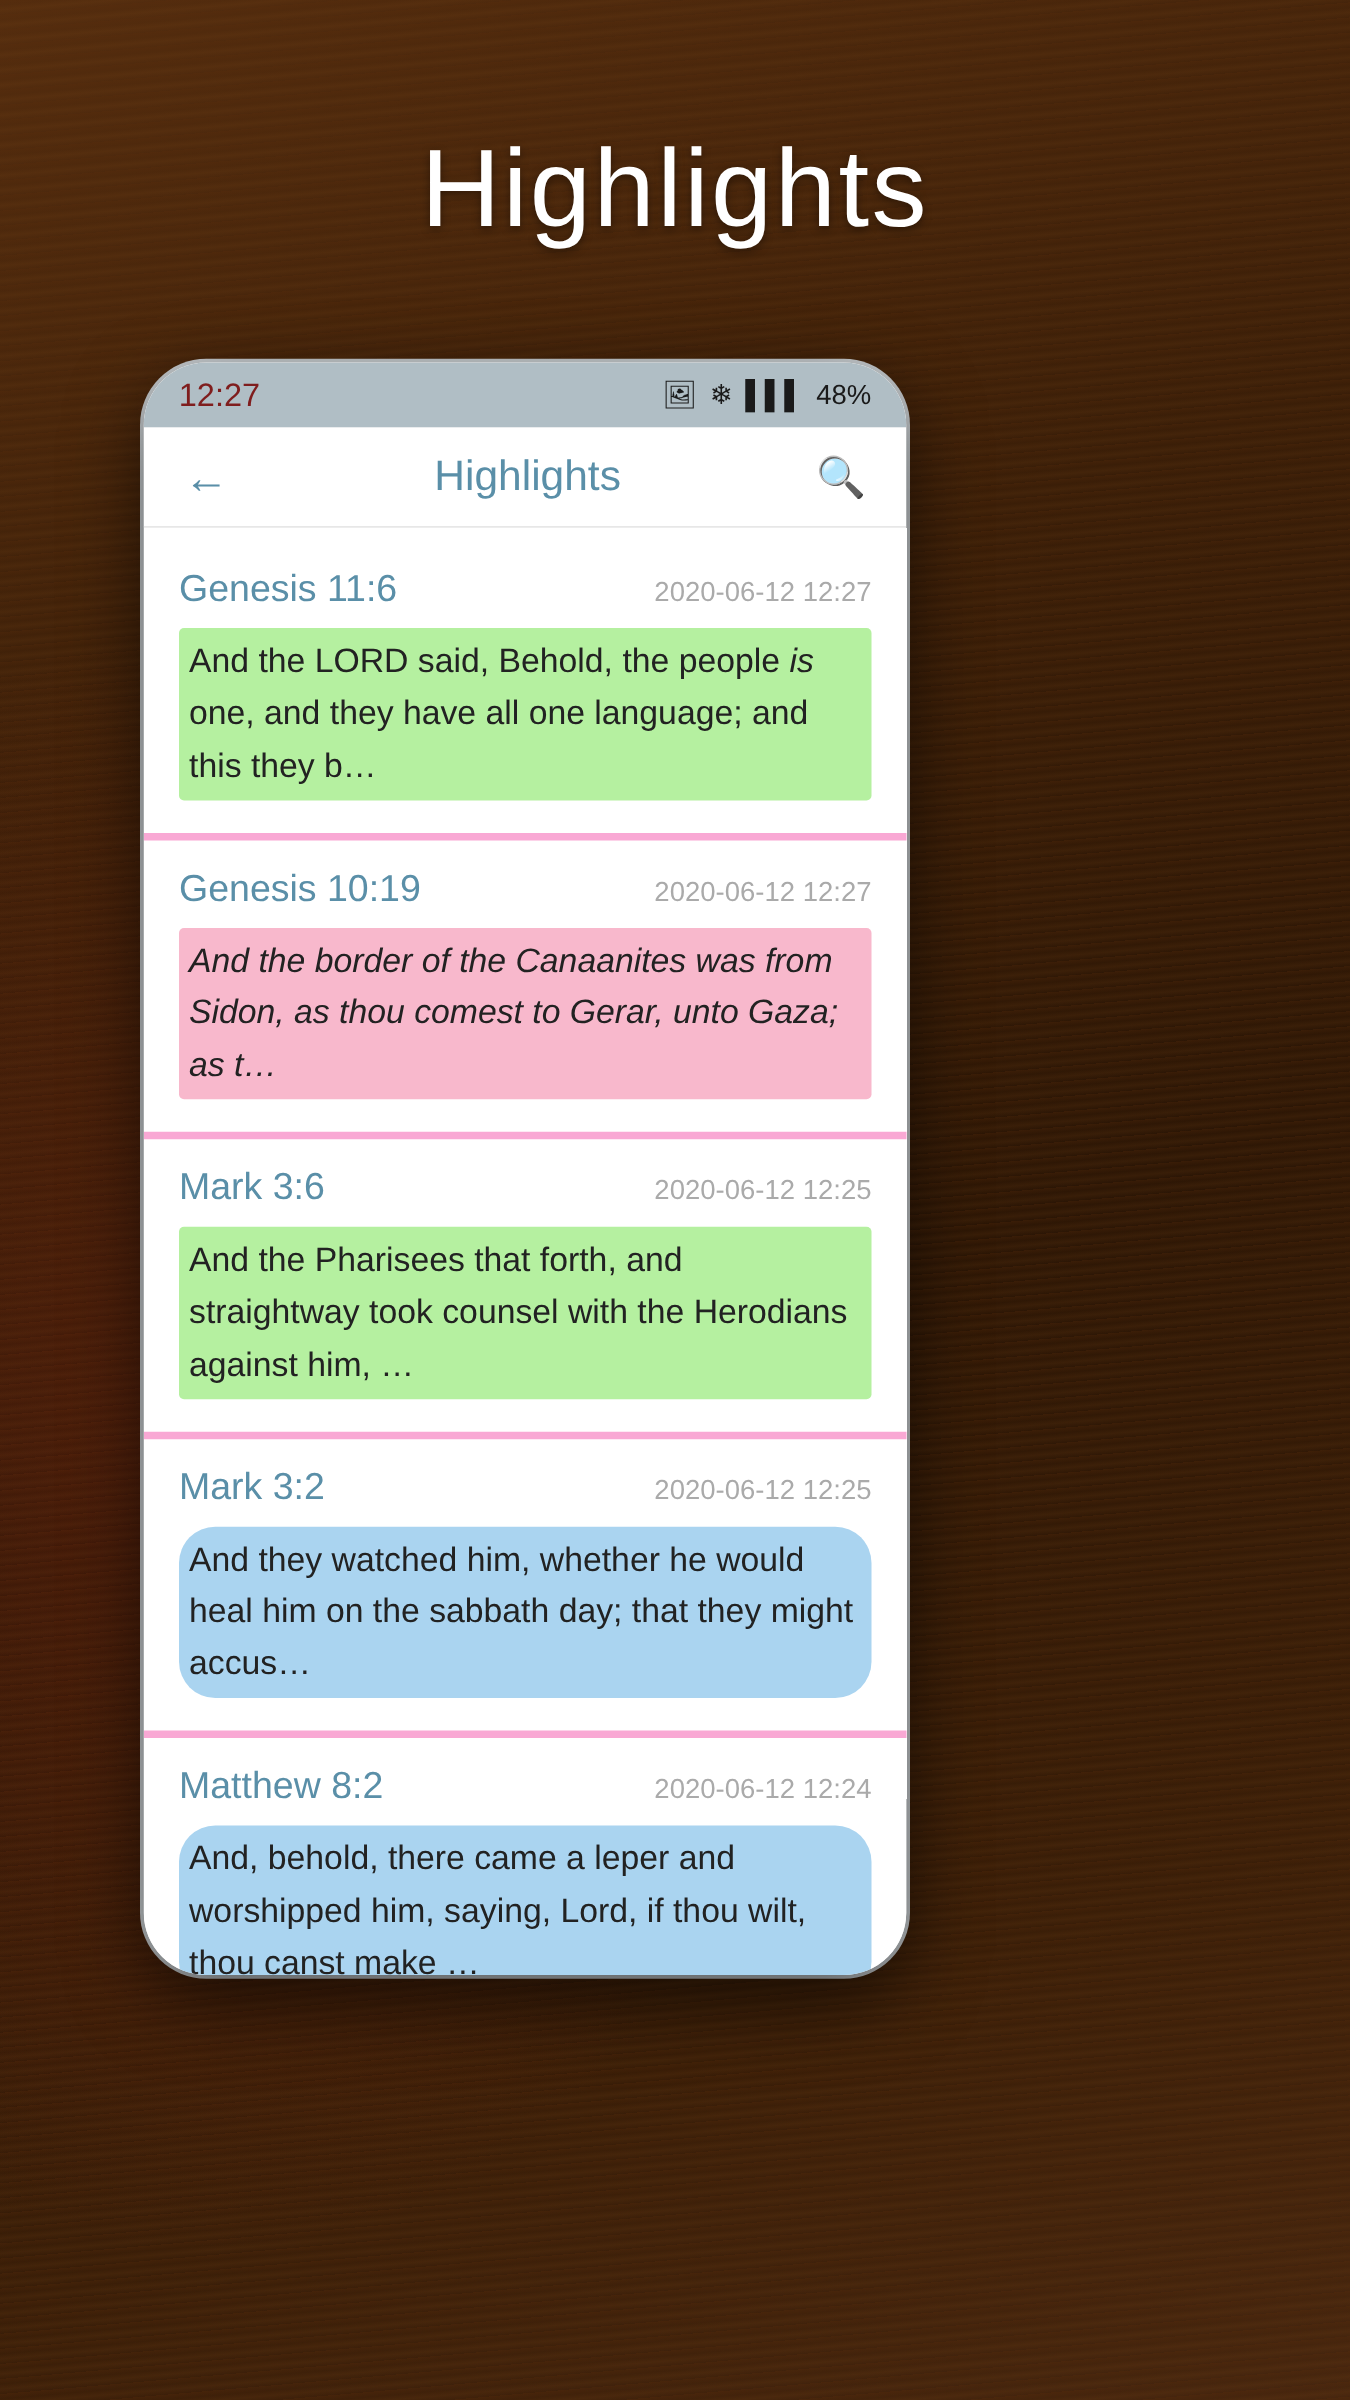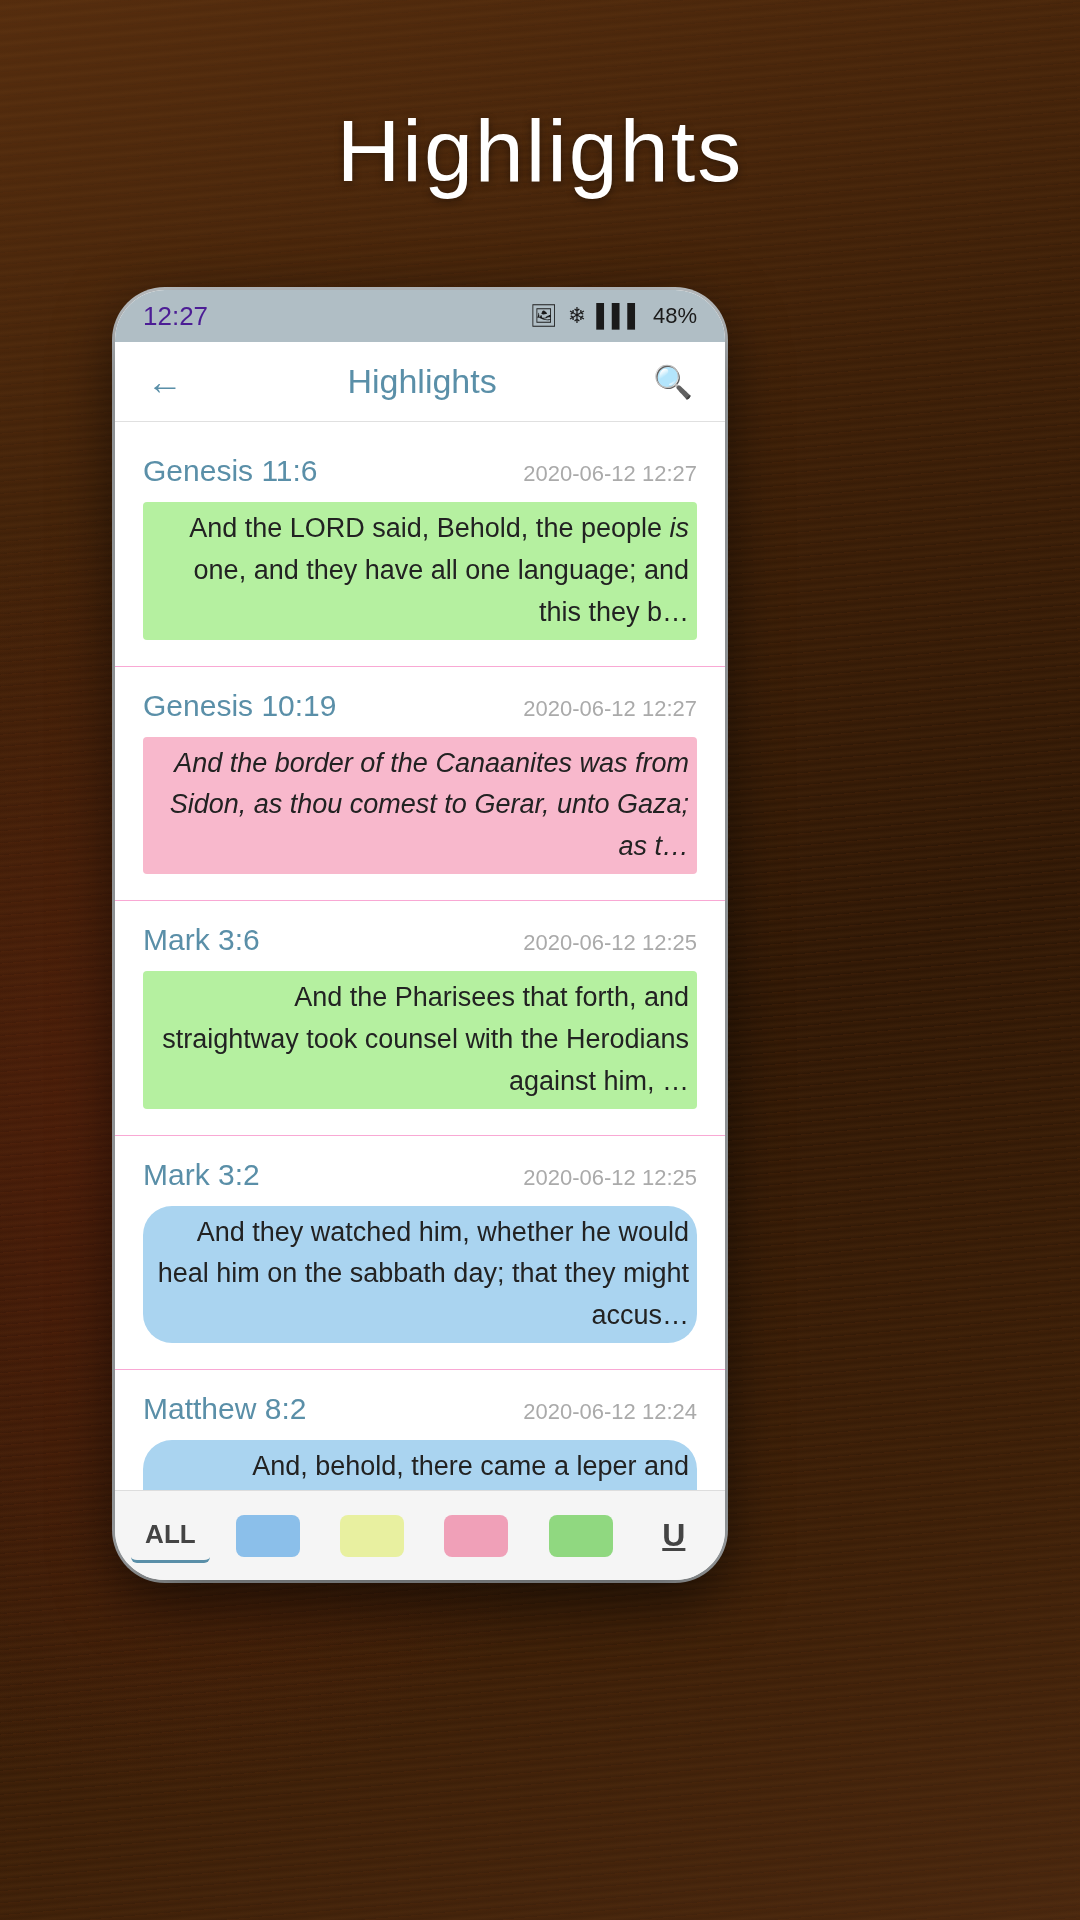--- a/index.html
+++ b/index.html
@@ -69,21 +69,21 @@
       align-items: center;
       justify-content: space-between;
       padding: 0 28px;
       flex-shrink: 0;
       border-radius: 50px 50px 0 0;
     }
 
     .status-time {
       font-size: 26px;
       font-weight: 500;
-      color: #4c1d95;
+      color: #7f1d1d;
     }
 
     .status-icons {
       display: flex;
       align-items: center;
       gap: 10px;
       font-size: 22px;
       color: #1a1a1a;
     }
 
@@ -125,22 +125,21 @@
     .content-area {
       flex: 1;
       background: #ffffff;
       overflow-y: auto;
       padding: 10px 0;
     }
 
     
     .highlight-card {
       padding: 22px 28px 26px 28px;
-      border-bottom: 1px solid #f9a8d4;
-      text-align: right;
+      border-bottom: 6px solid #f9a8d4;
     }
 
     .card-header {
       display: flex;
       justify-content: space-between;
       align-items: baseline;
       margin-bottom: 14px;
     }
 
     .card-ref {
@@ -290,34 +289,14 @@
     <div class="highlight-card">
       <div class="card-header">
         <span class="card-ref">Matthew 8:2</span>
         <span class="card-date">2020-06-12 12:24</span>
       </div>
       <div class="card-text highlight-blue">And, behold, there came a leper and worshipped him, saying, Lord, if thou wilt, thou canst make …</div>
     </div>
 
   </div>
 
-  <div class="bottom-bar">
-    <div class="bottom-tab active-tab">
-      <span class="tab-all-label">ALL</span>
-    </div>
-    <div class="bottom-tab">
-      <div class="color-swatch swatch-blue"></div>
-    </div>
-    <div class="bottom-tab">
-      <div class="color-swatch swatch-yellow"></div>
-    </div>
-    <div class="bottom-tab">
-      <div class="color-swatch swatch-pink"></div>
-    </div>
-    <div class="bottom-tab">
-      <div class="color-swatch swatch-green"></div>
-    </div>
-    <div class="bottom-tab">
-      <span class="underline-icon">U</span>
-    </div>
-  </div>
 
 </div>
 
 </body></html>

